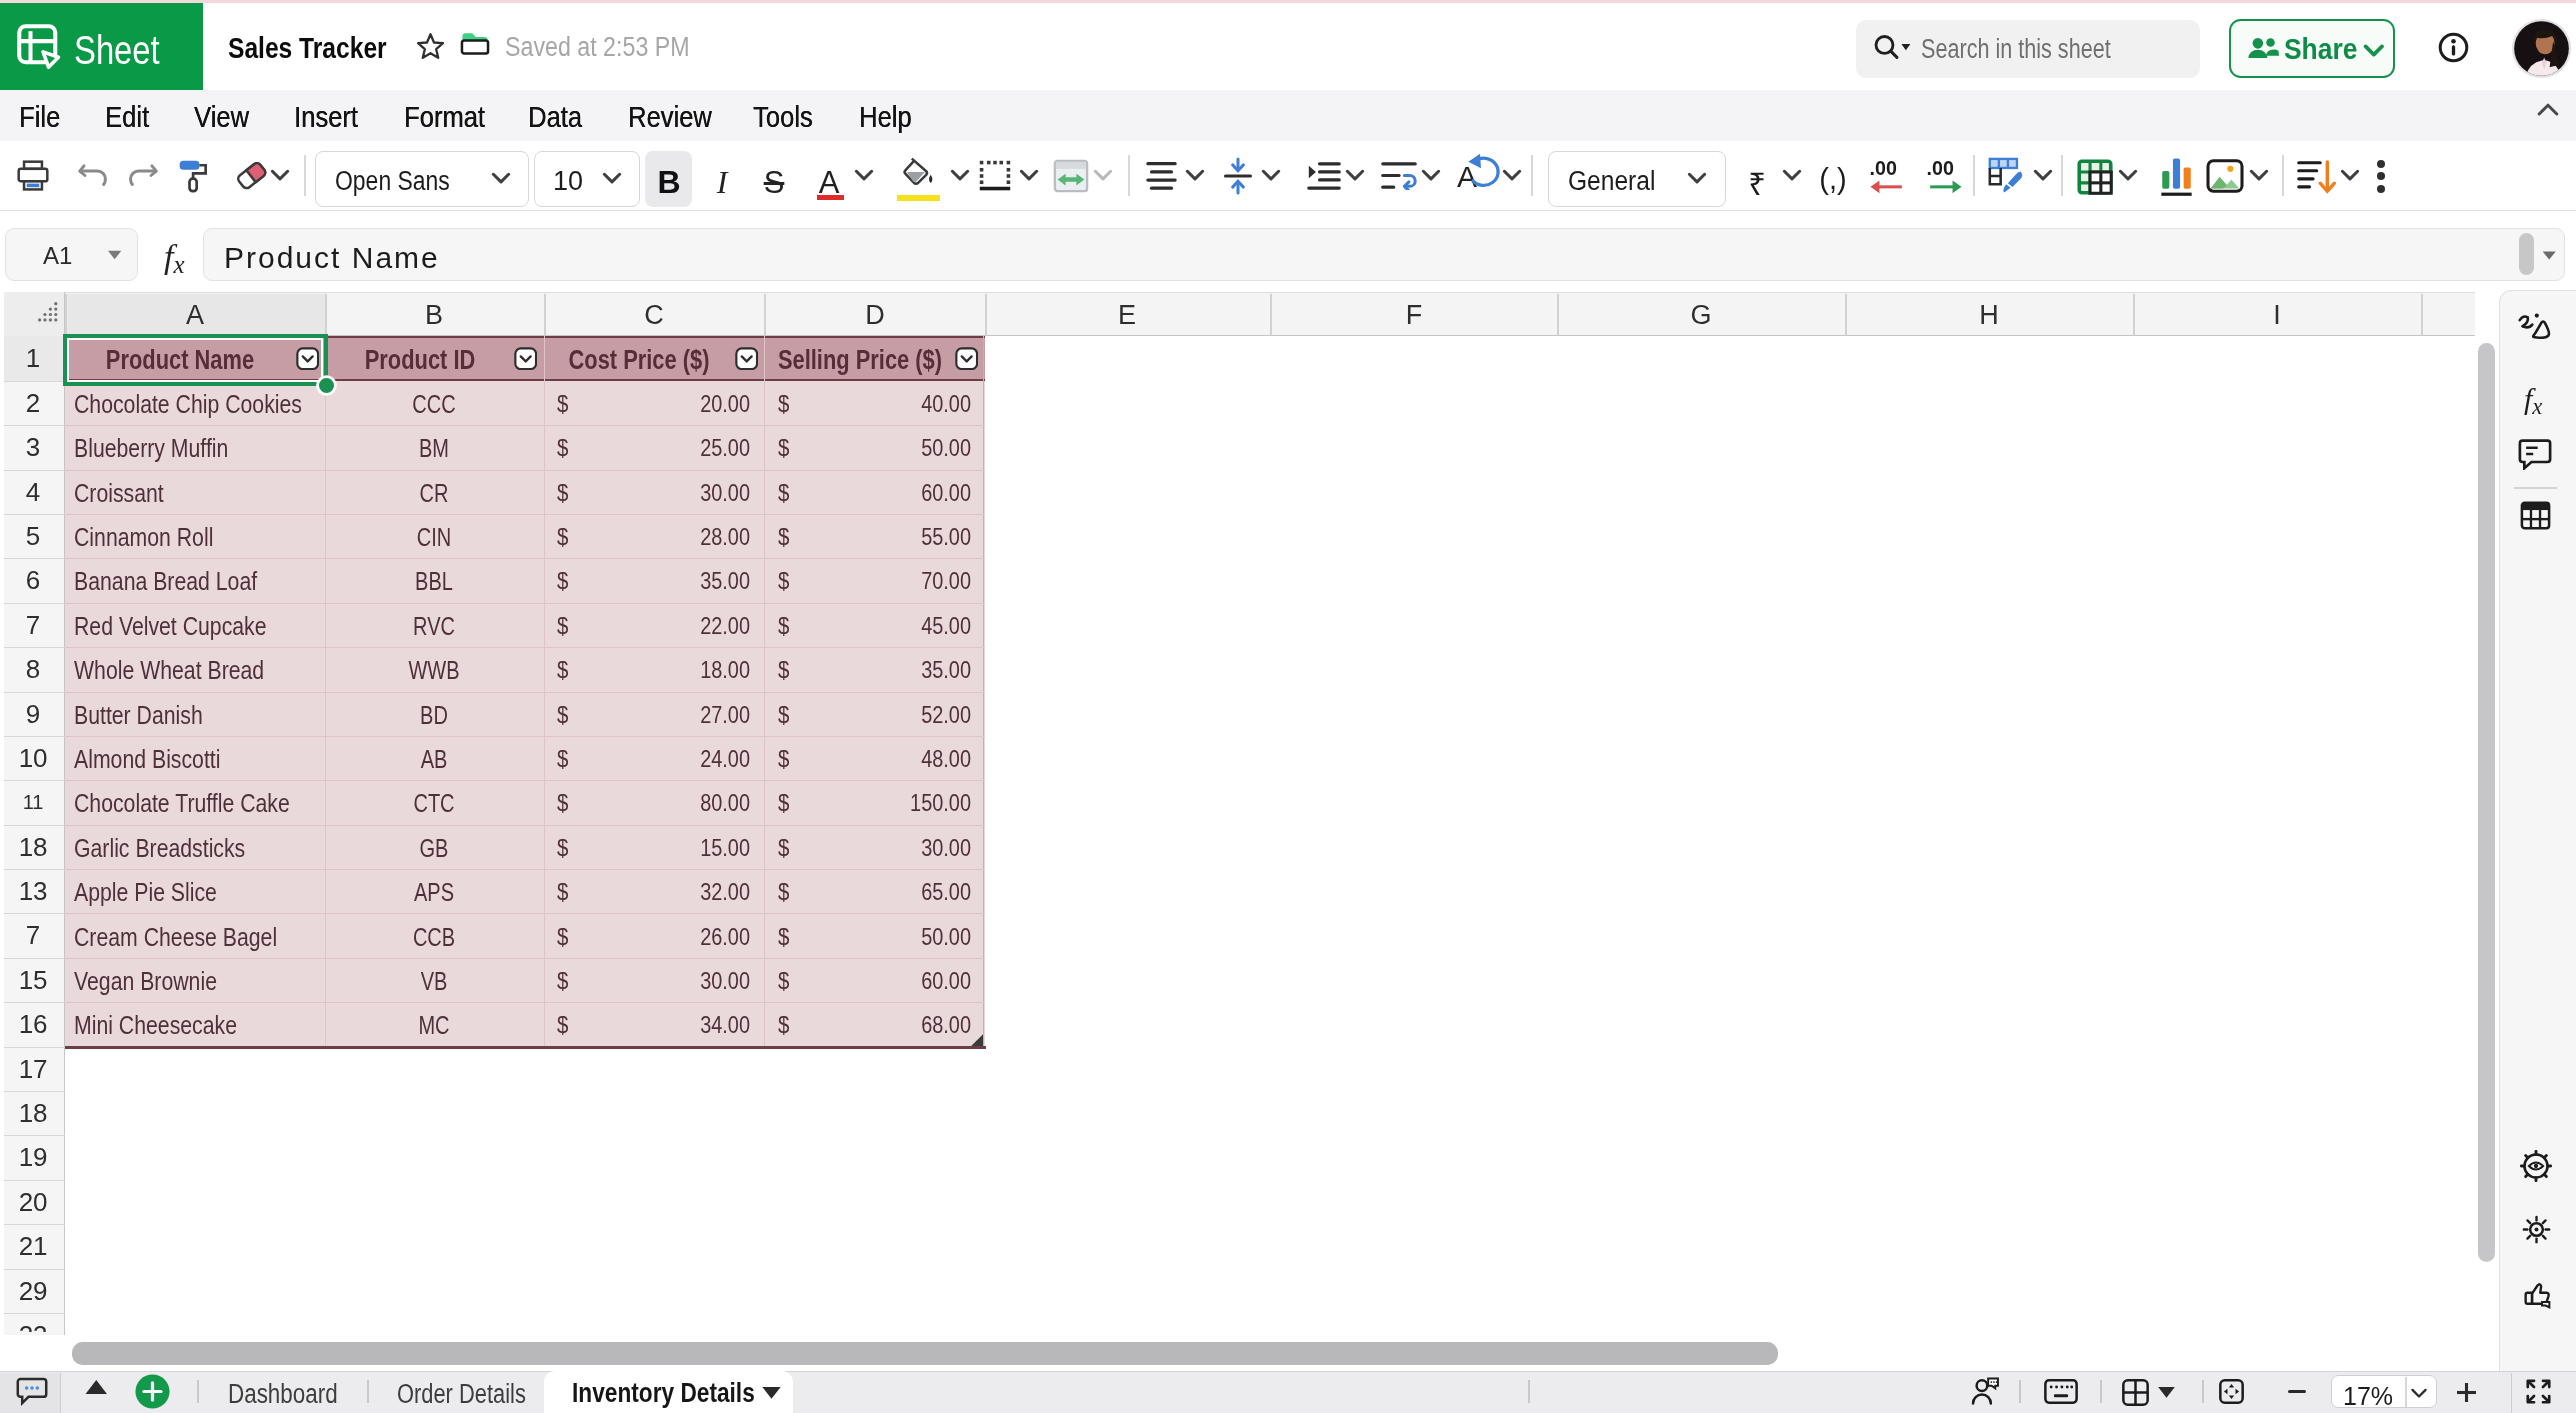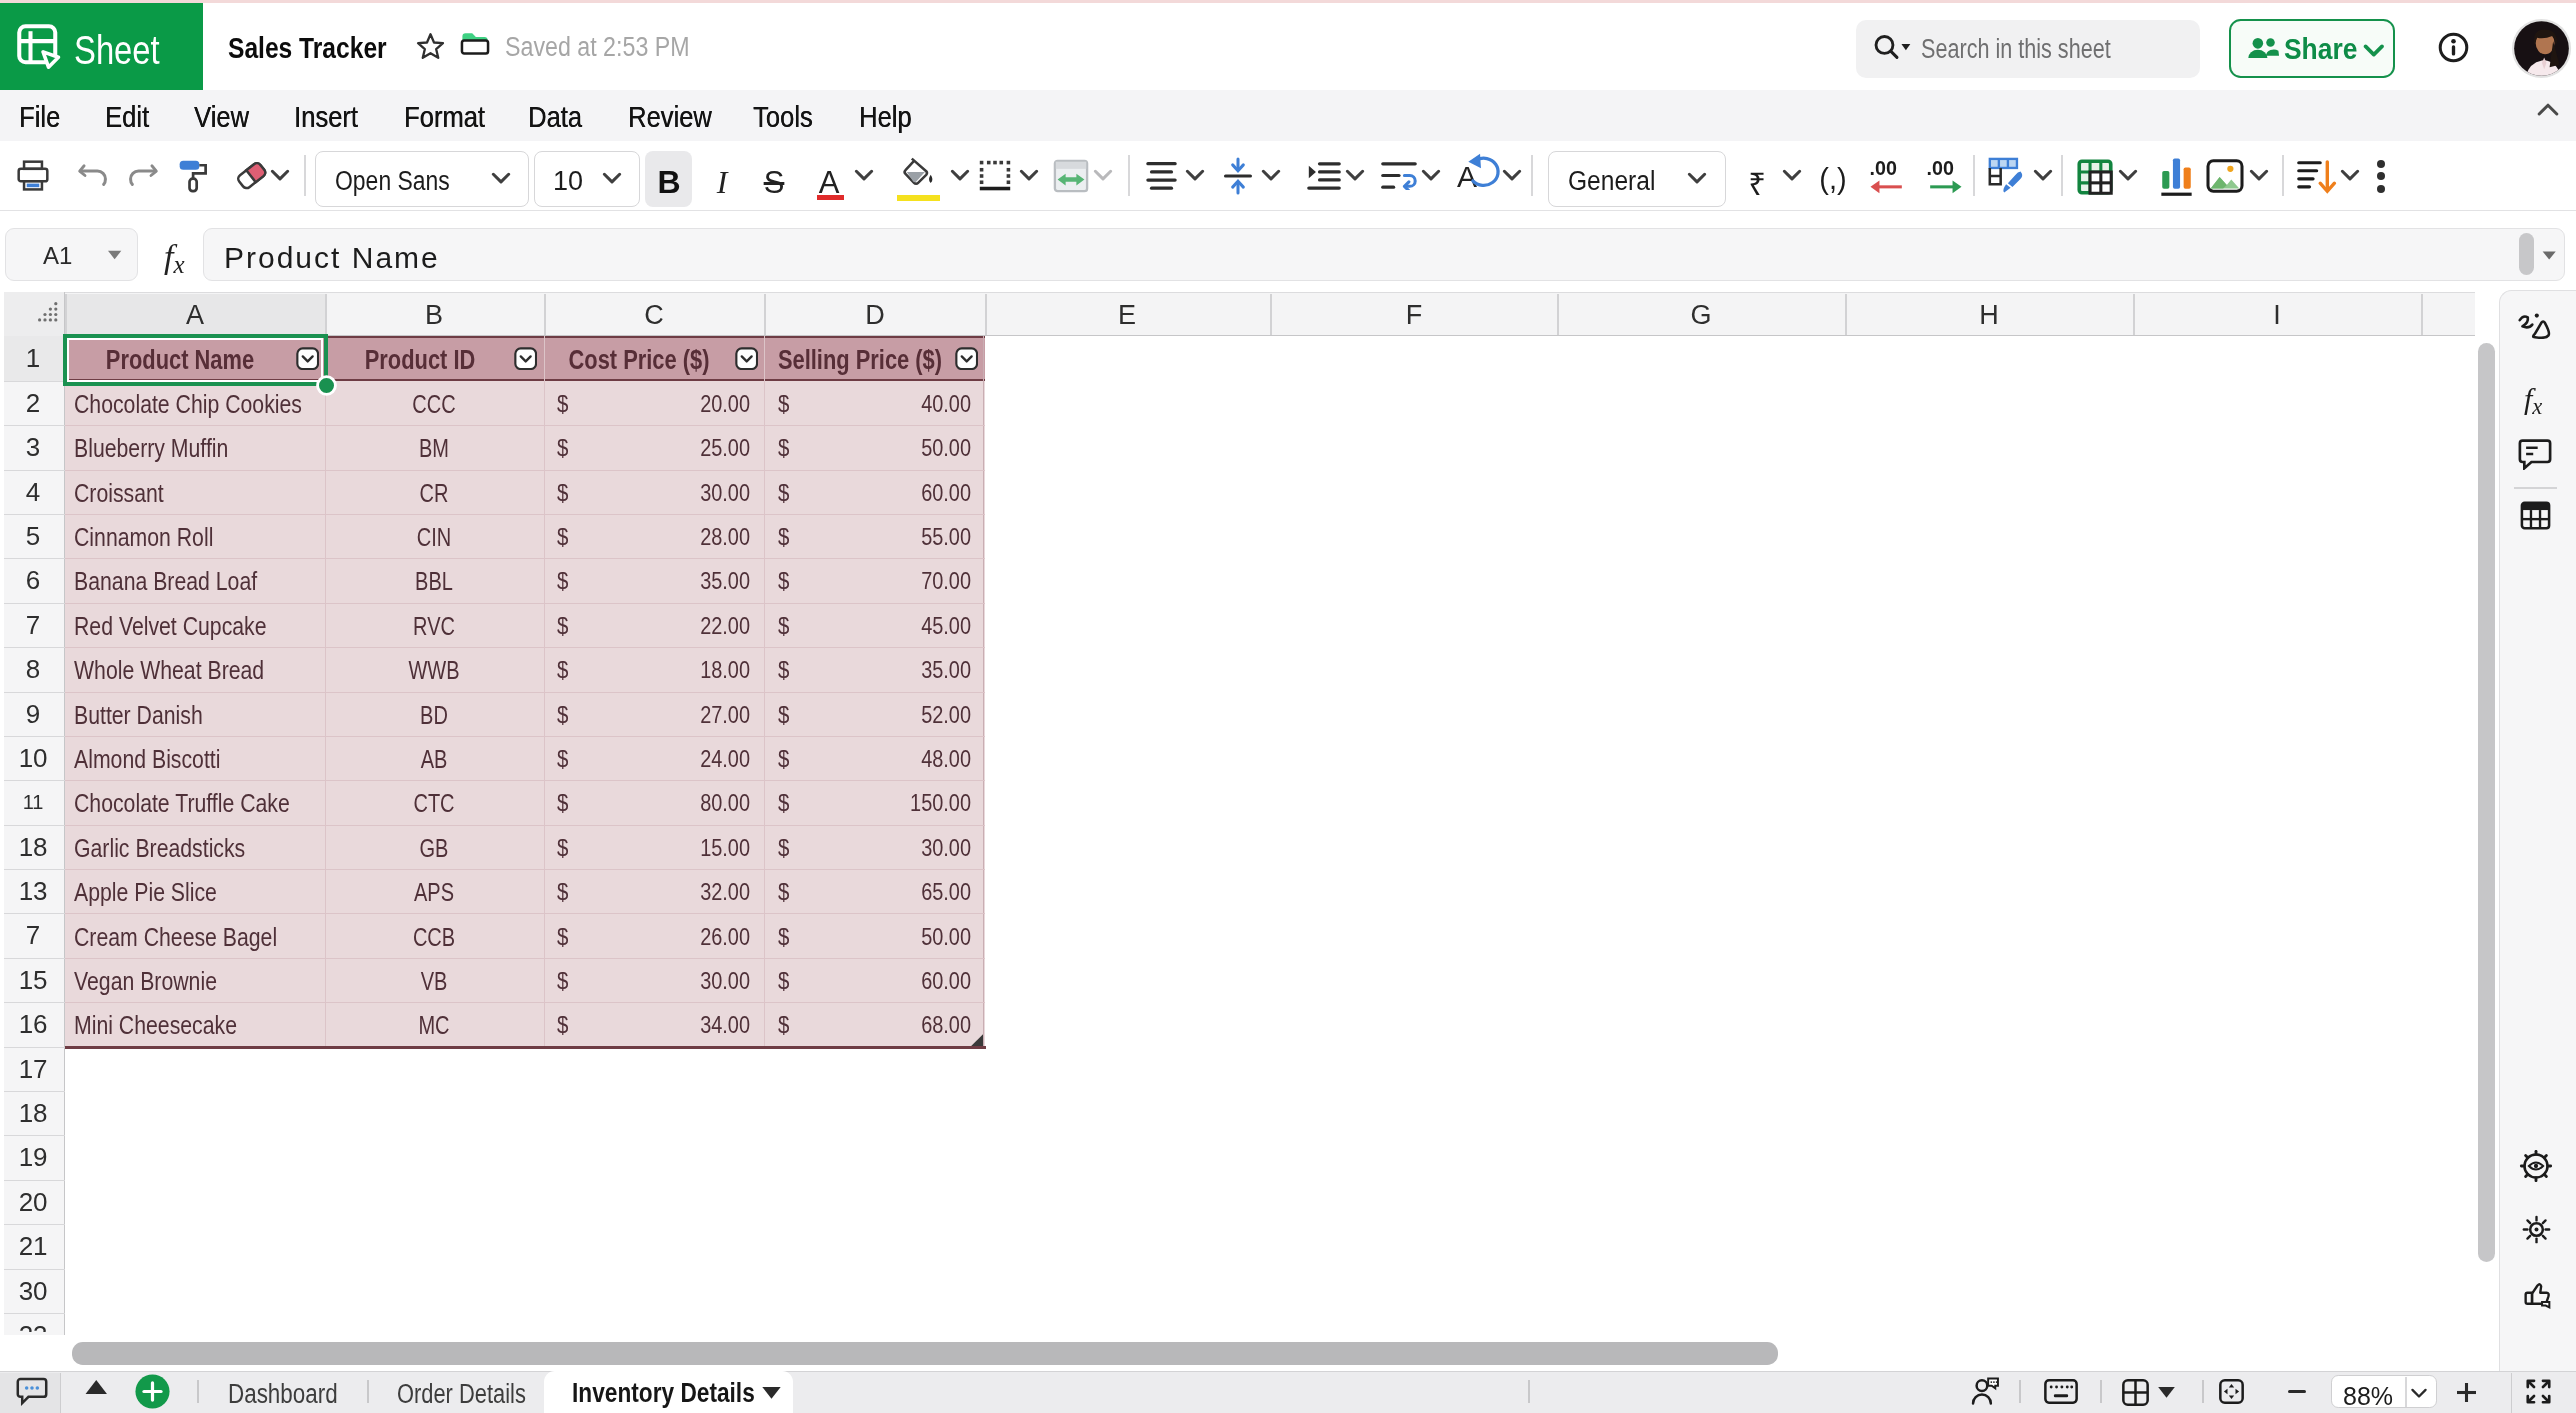--- a/index.html
+++ b/index.html
@@ -389,21 +389,21 @@
     <div class="abs" style="left:0;top:1047px;width:59px;height:44px;display:flex;align-items:center;justify-content:center;font-size:26px;color:#2e2e2e">17</div>
     <div class="abs" style="left:0;top:1091px;width:61px;height:1.4px;background:#d8d8da"></div>
     <div class="abs" style="left:0;top:1091px;width:59px;height:44px;display:flex;align-items:center;justify-content:center;font-size:26px;color:#2e2e2e">18</div>
     <div class="abs" style="left:0;top:1135px;width:61px;height:1.4px;background:#d8d8da"></div>
     <div class="abs" style="left:0;top:1135px;width:59px;height:44px;display:flex;align-items:center;justify-content:center;font-size:26px;color:#2e2e2e">19</div>
     <div class="abs" style="left:0;top:1180px;width:61px;height:1.4px;background:#d8d8da"></div>
     <div class="abs" style="left:0;top:1180px;width:59px;height:44px;display:flex;align-items:center;justify-content:center;font-size:26px;color:#2e2e2e">20</div>
     <div class="abs" style="left:0;top:1224px;width:61px;height:1.4px;background:#d8d8da"></div>
     <div class="abs" style="left:0;top:1224px;width:59px;height:44px;display:flex;align-items:center;justify-content:center;font-size:26px;color:#2e2e2e">21</div>
     <div class="abs" style="left:0;top:1269px;width:61px;height:1.4px;background:#d8d8da"></div>
-    <div class="abs" style="left:0;top:1269px;width:59px;height:44px;display:flex;align-items:center;justify-content:center;font-size:26px;color:#2e2e2e">30</div>
+    <div class="abs" style="left:0;top:1269px;width:59px;height:44px;display:flex;align-items:center;justify-content:center;font-size:26px;color:#2e2e2e">29</div>
     <div class="abs" style="left:0;top:1313px;width:61px;height:1.4px;background:#d8d8da"></div>
     <div class="abs" style="left:0;top:1313px;width:59px;height:44px;display:flex;align-items:center;justify-content:center;font-size:26px;color:#2e2e2e">23</div>
   </div>
 <div class="abs" style="left:65px;top:336px;width:920px;height:45px;background:#c79da5;border-top:2.3px solid #6e3c44;border-bottom:2.3px solid #6e3c44"></div>
 <div class="abs" style="left:65px;top:381px;width:920px;height:666px;background:#e9d9db"></div>
 <div class="abs" style="left:325px;top:336px;width:1.4px;height:710px;background:#dcc4c8"></div>
 <div class="abs" style="left:544px;top:336px;width:1.4px;height:710px;background:#dcc4c8"></div>
 <div class="abs" style="left:764px;top:336px;width:1.4px;height:710px;background:#dcc4c8"></div>
 <div class="abs" style="left:983px;top:336px;width:1.4px;height:710px;background:#c9aeb3"></div>
 <div class="abs" style="left:65px;top:425px;width:920px;height:1.4px;background:#dcc4c8"></div>
@@ -660,21 +660,21 @@
 <rect x="1.5" y="1.5" width="25" height="25" rx="5" fill="none" stroke="#1c1c1c" stroke-width="2.8"></rect>
 <g fill="#1c1c1c">
 <path d="M14 5.5 l3 4 h-6 Z"></path>
       <path d="M14 22.5 l3 -4 h-6 Z"></path>
 <path d="M5.5 14 l4 -3 v6 Z"></path>
       <path d="M22.5 14 l-4 -3 v6 Z"></path>
     </g>
   </svg>
 <div class="abs" style="left:2288px;top:1390px;width:18px;height:3.2px;background:#2a2a2a;border-radius:1.8px"></div>
 <div class="abs" style="left:2331px;top:1375px;width:106px;height:33px;background:#fff;border:1.8px solid #cfcfd1;border-radius:7.2px"></div>
-<div class="abs" style="left:2343px;top:1382px;font-size:25px;color:#1c1c1c;font-weight:400;white-space:nowrap;">88%</div>
+<div class="abs" style="left:2343px;top:1382px;font-size:25px;color:#1c1c1c;font-weight:400;white-space:nowrap;">17%</div>
 <div class="abs" style="left:2405px;top:1377px;width:1.8px;height:30px;background:#d8d8da"></div>
 <svg class="abs" style="left:2410px;top:1388px" width="18" height="10.8" viewBox="0 0 22 14">
     <path d="M2.5 2.5 L11 11 L19.5 2.5" fill="none" stroke="#2a2a2a" stroke-width="3" stroke-linecap="round" stroke-linejoin="round"></path>
   </svg>
 <svg class="abs" style="left:2457px;top:1383px" width="19" height="19" viewBox="0 0 21 21">
 <line x1="10.5" y1="0" x2="10.5" y2="21" stroke="#2a2a2a" stroke-width="3.4"></line>
 <line x1="0" y1="10.5" x2="21" y2="10.5" stroke="#2a2a2a" stroke-width="3.4"></line>
   </svg>
 <div class="abs" style="left:2511px;top:1373px;width:65px;height:41px;background:#ececee;border-left:1.8px solid #cdcdcf"></div>
 <svg class="abs" style="left:2526px;top:1379px" width="25" height="25" viewBox="0 0 28 28">

